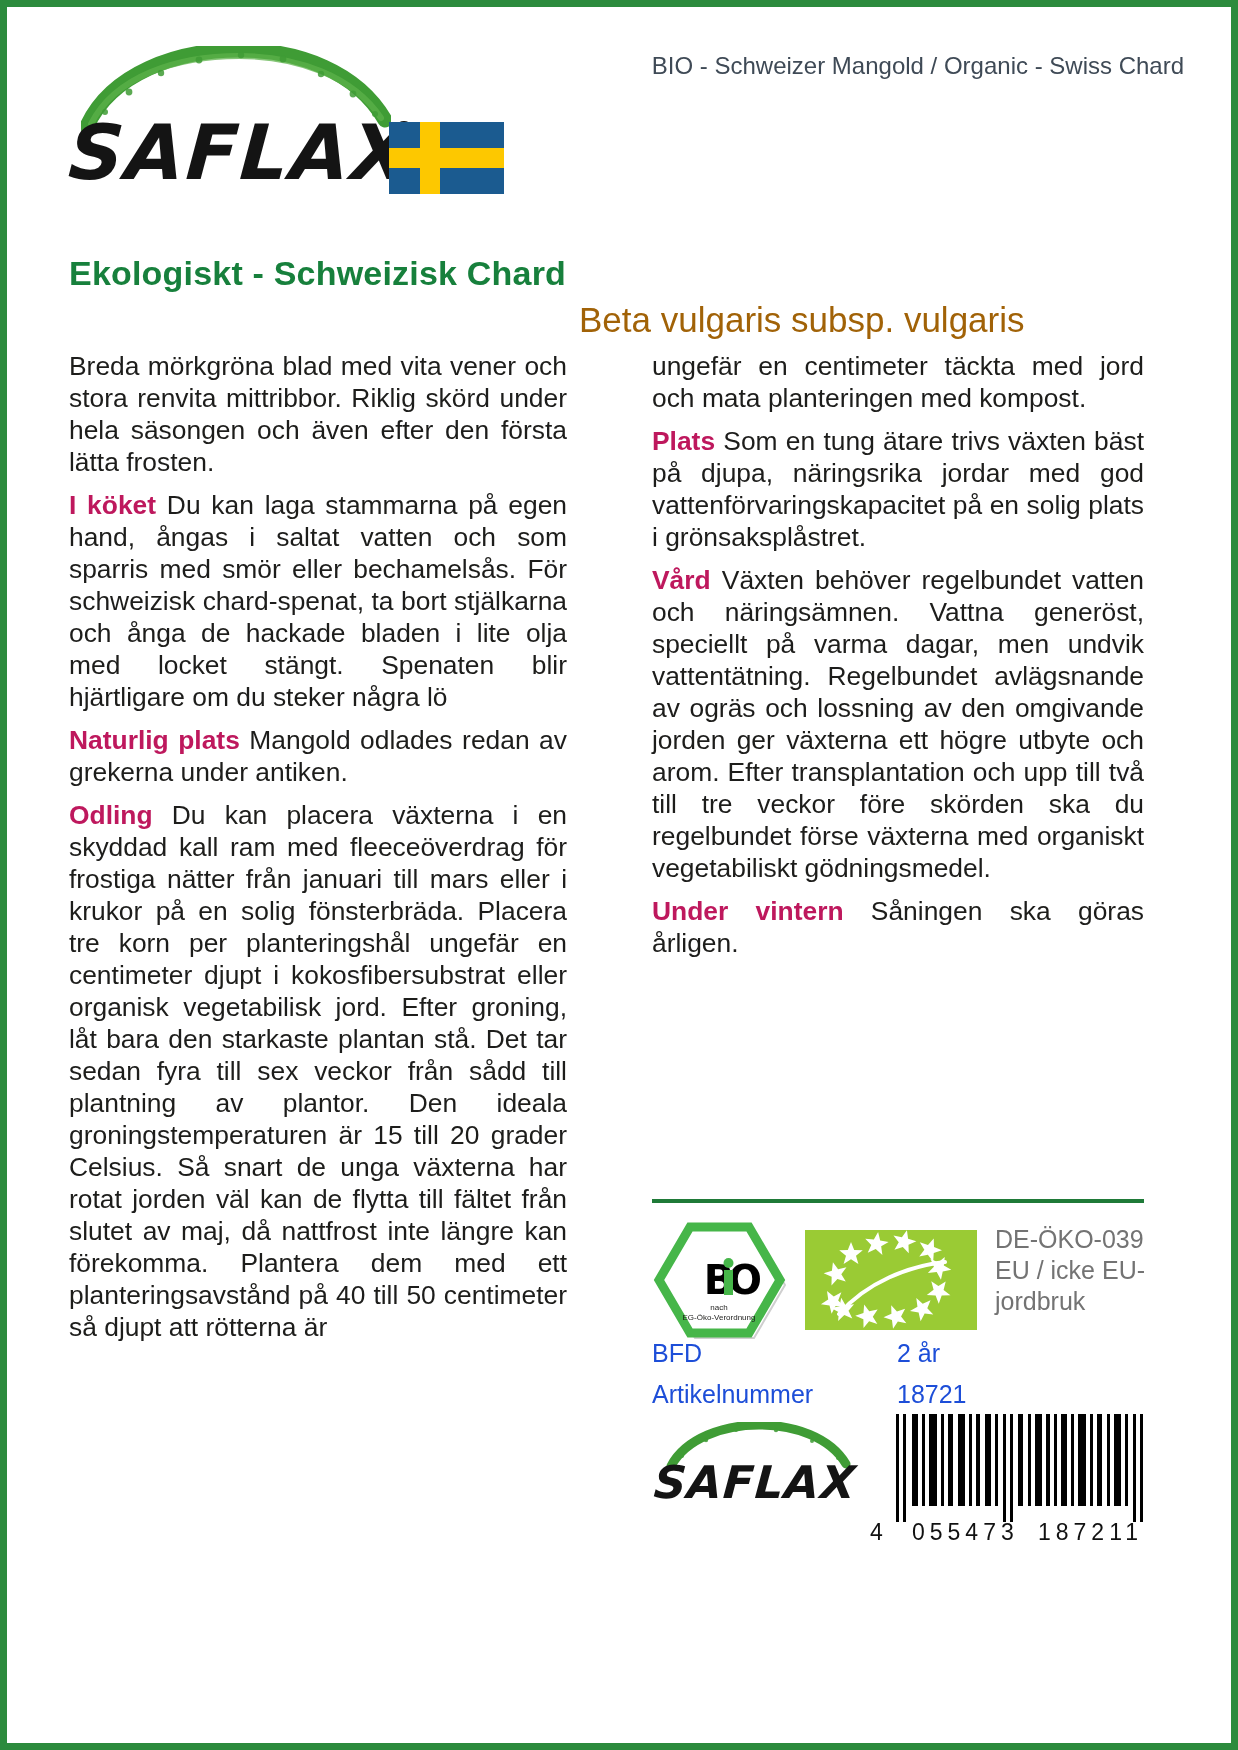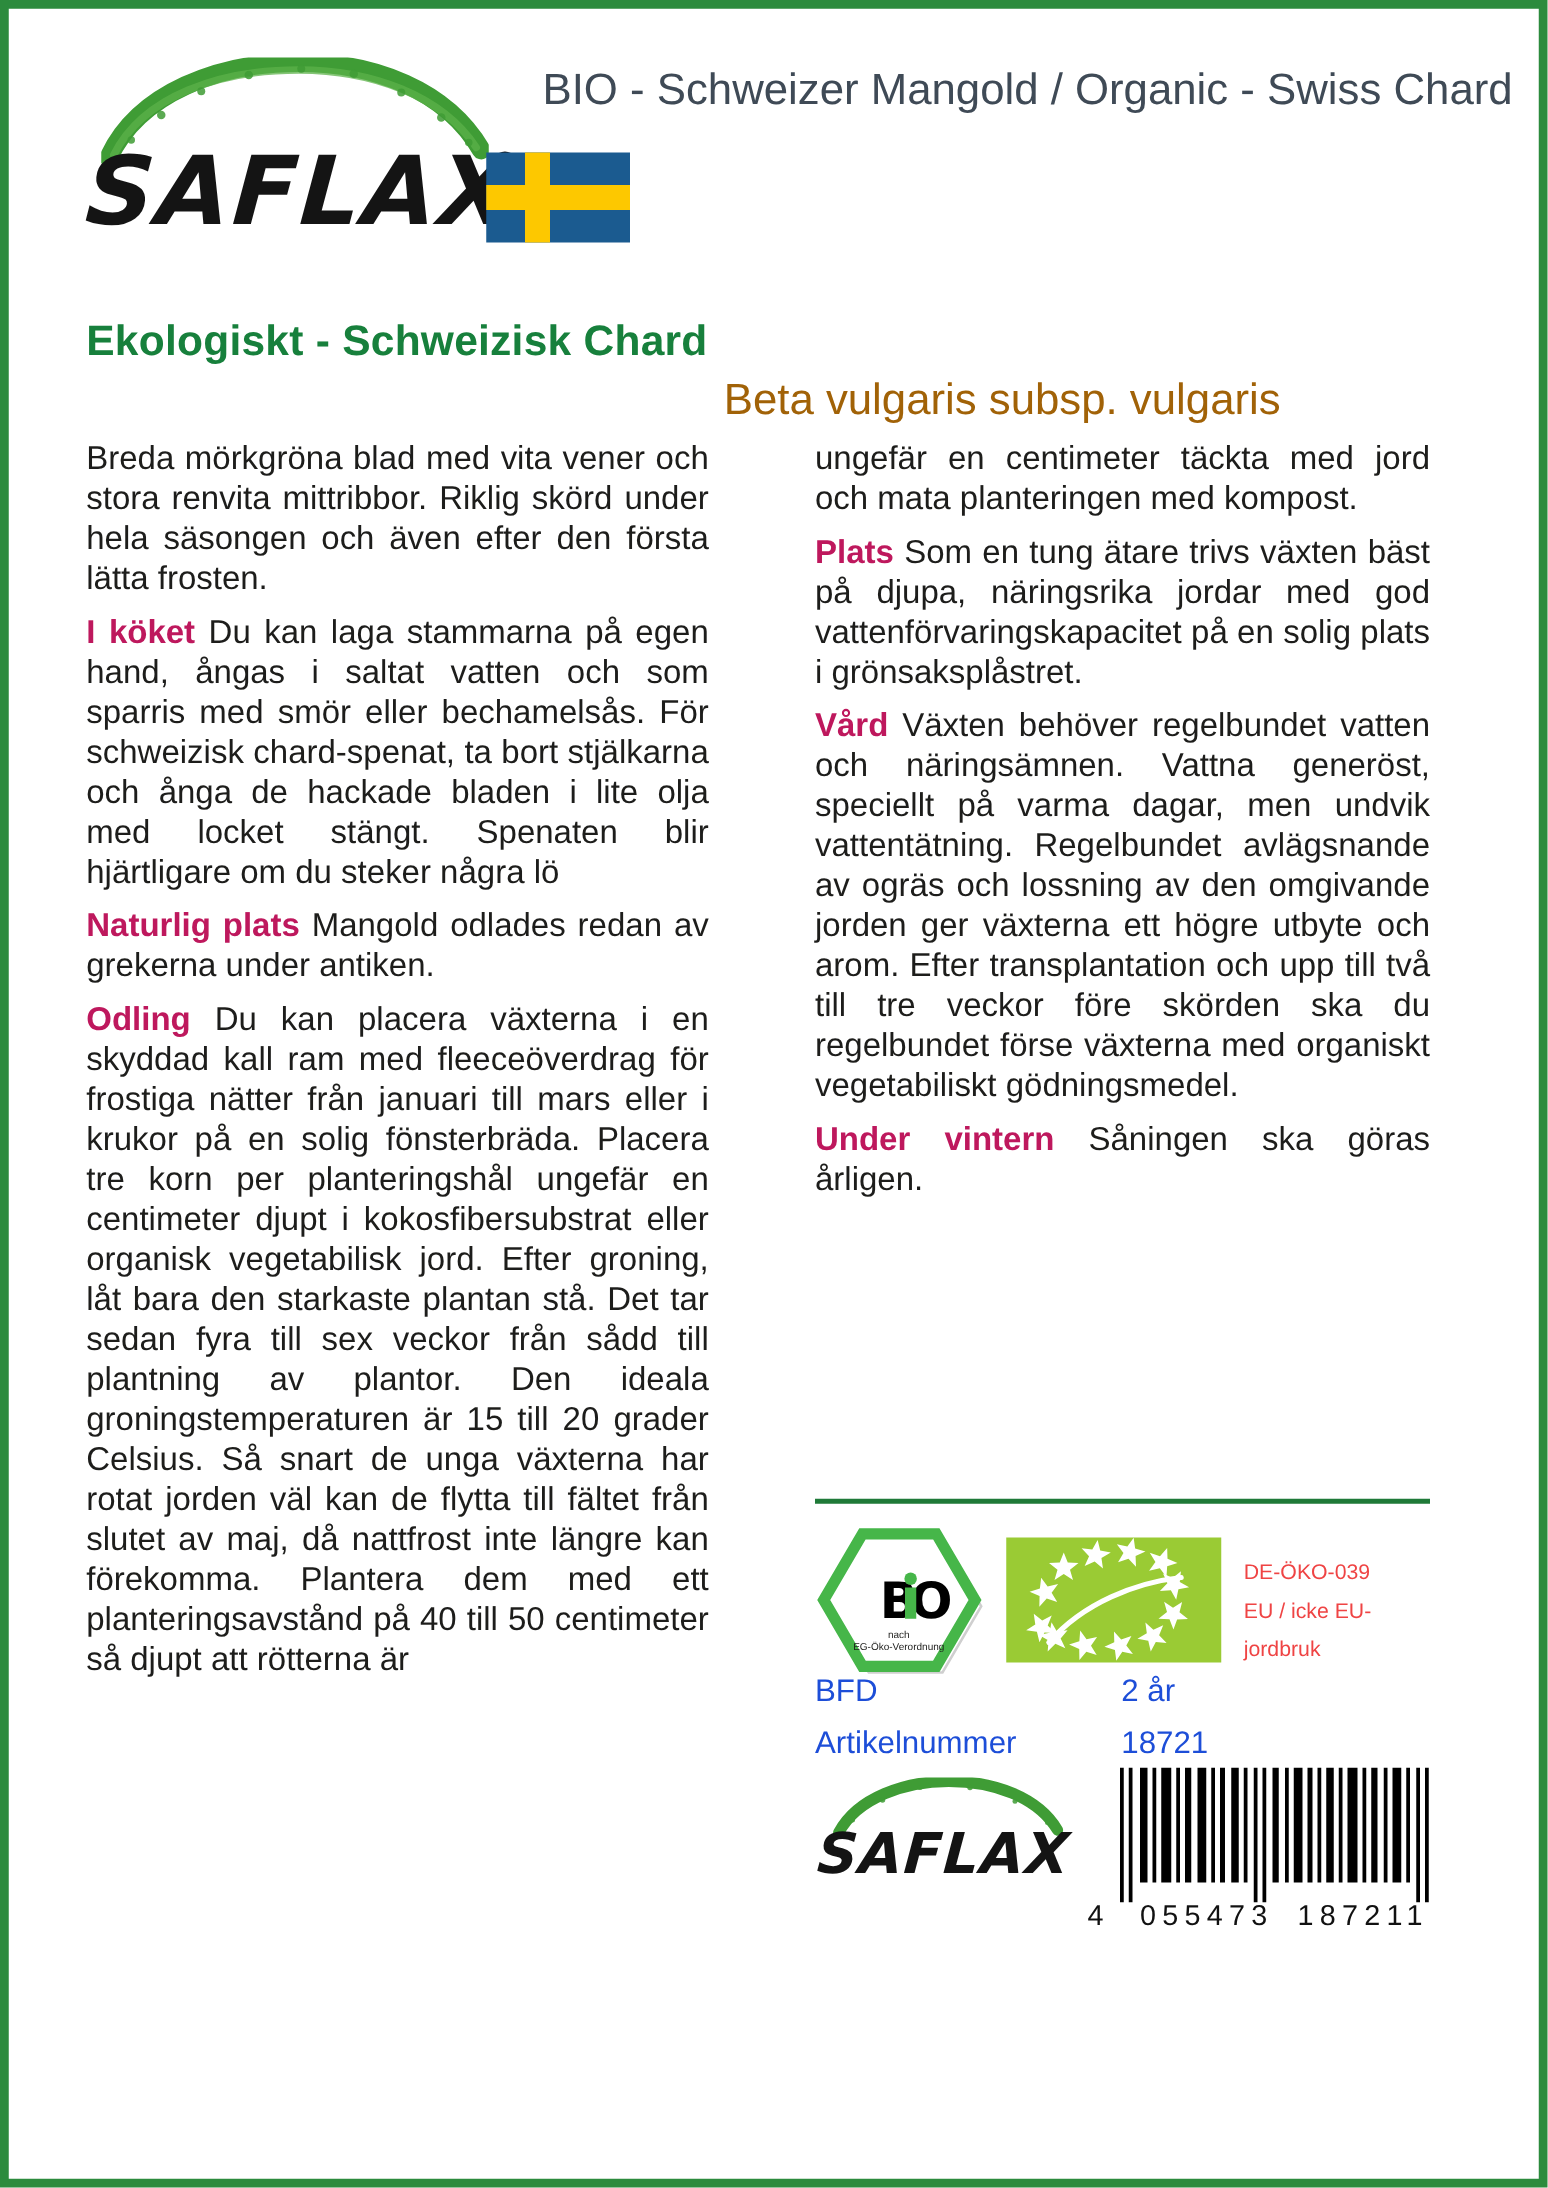--- a/index.html
+++ b/index.html
@@ -46,21 +46,21 @@
   }
   .flag{
     position:absolute;left:375px;top:108px;width:115px;height:72px;
     background:#1b5b90;
   }
   .flag .v{position:absolute;left:31px;top:0;width:20px;height:100%;background:#fdc800;}
   .flag .h{position:absolute;left:0;top:26px;width:100%;height:20px;background:#fdc800;}
   .header-title{
     position:absolute;left:420px;right:40px;top:38px;
     text-align:right;
-    font-size:35px;color:#3f4a56;
+    font-size:24px;color:#3f4a56;
     font-family:"Liberation Sans",sans-serif;
     white-space:nowrap;
   }
 
   
   .sv-title{
     position:absolute;left:55px;top:240px;
     font-size:34px;font-weight:700;color:#17803c;
     letter-spacing:.2px;
   }
@@ -99,22 +99,22 @@
   }
   .cert-row{position:relative;height:120px;}
   .bio-seal{
     position:absolute;left:0;top:0;width:135px;height:120px;
   }
   .eu-leaf{
     position:absolute;left:153px;top:10px;width:172px;height:100px;
     background:#9acb34;
   }
   .cert-text{
-    position:absolute;left:343px;top:22px;
-    font-size:17px;line-height:31px;color:#ef4444;
+    position:absolute;left:343px;top:4px;
+    font-size:25px;line-height:31px;color:#737373;
   }
   .meta{
     position:absolute;left:638px;top:1325px;width:500px;
     font-size:25px;color:#1d4ed8;
   }
   .meta-row{position:relative;height:41px;}
   .meta-k{position:absolute;left:0;top:0;}
   .meta-v{position:absolute;left:245px;top:0;}
 
   

